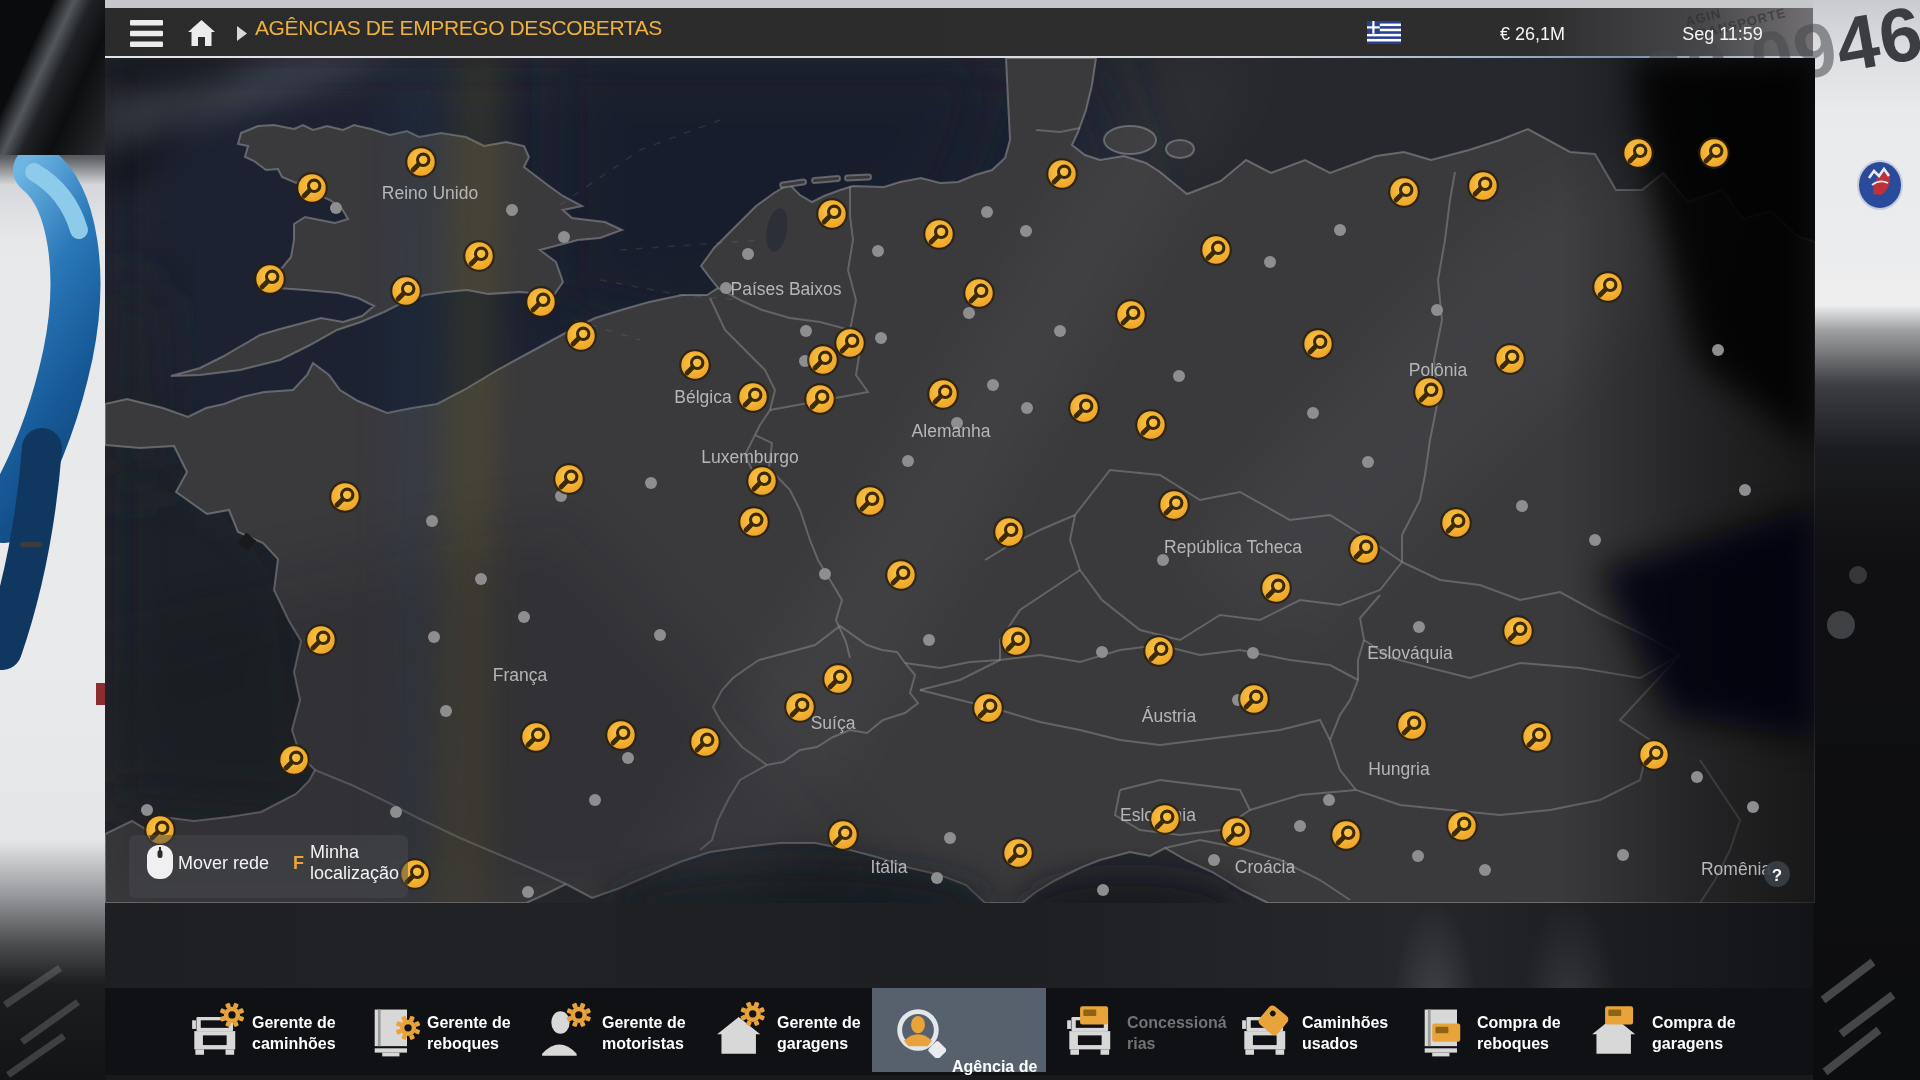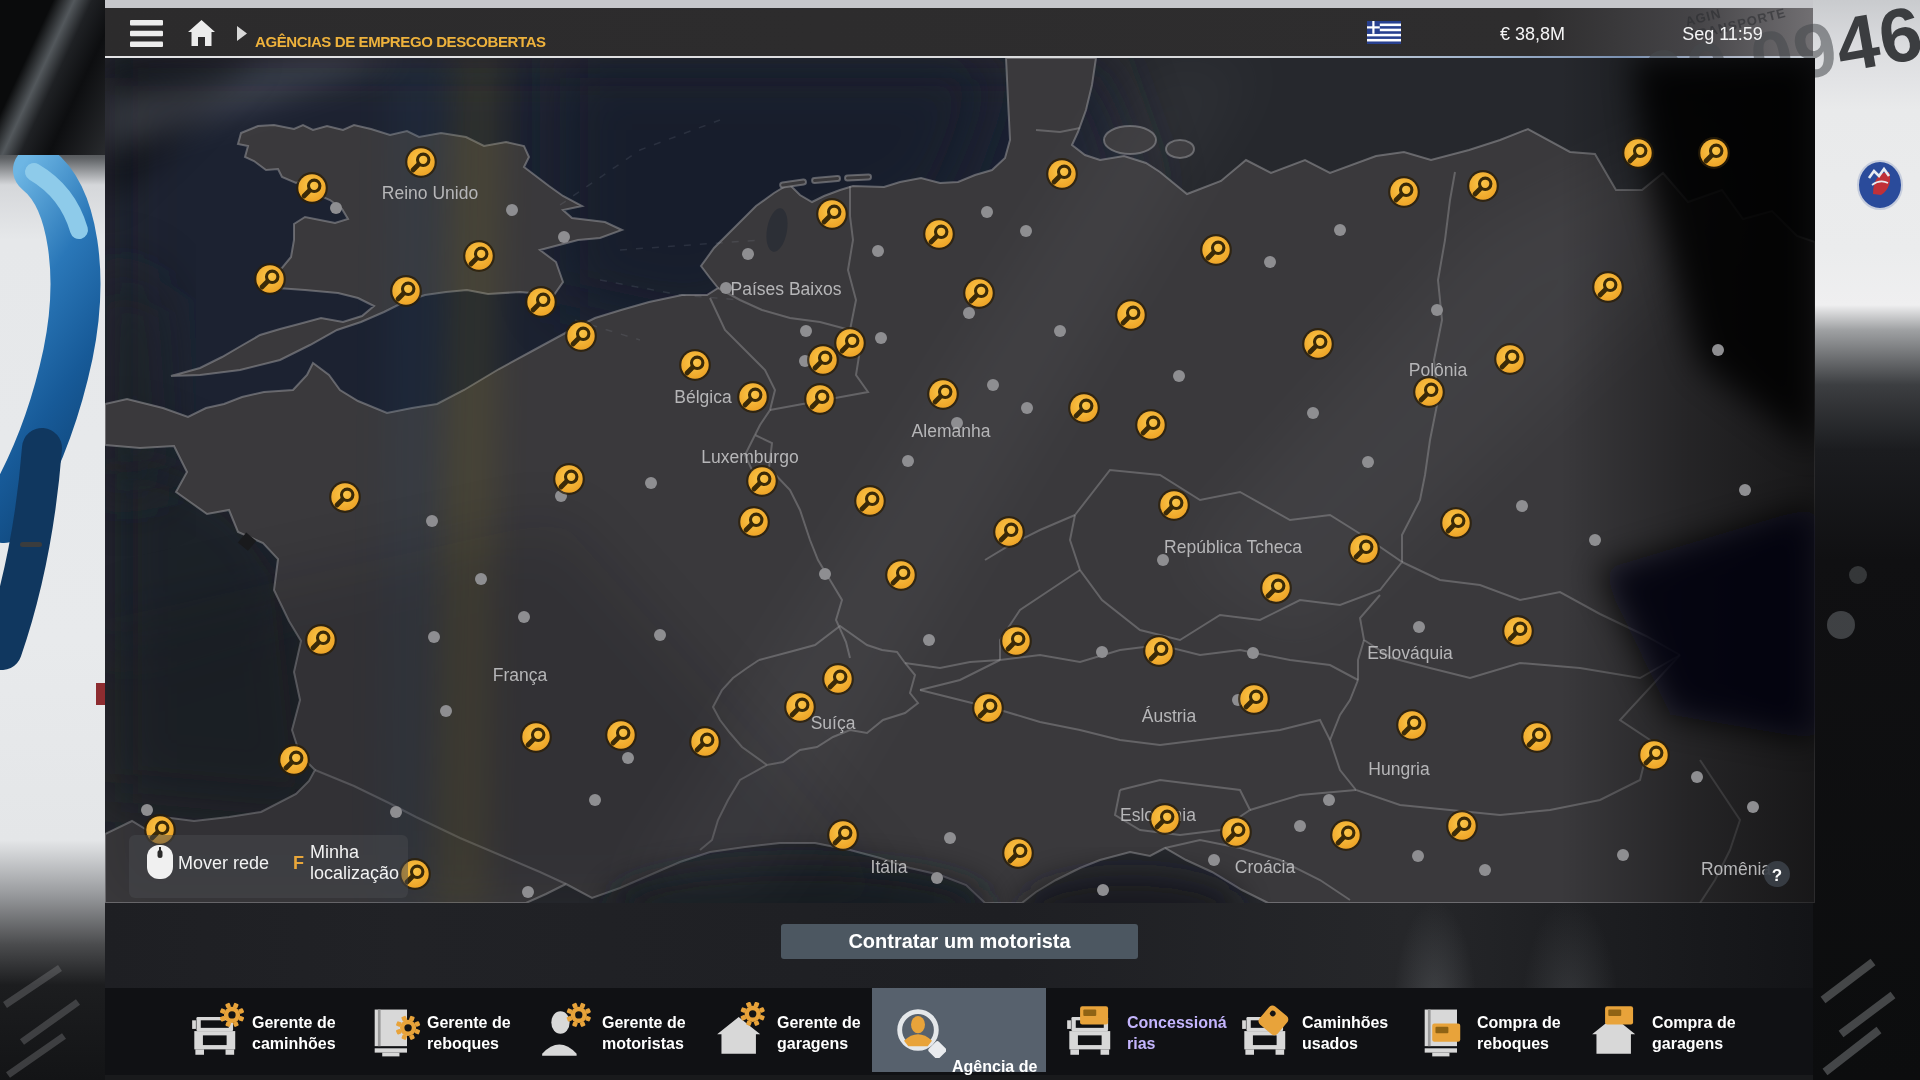--- a/index.html
+++ b/index.html
@@ -13,21 +13,21 @@
   #bg-right{left:1813px;top:0;width:107px;height:1080px;background:linear-gradient(180deg,#c9cbce 0px,#dcdde0 50px,#e9eaeb 110px,#ebeced 250px,#efeff0 305px,#9fa1a3 330px,#3c3e41 385px,#1b1c1f 450px,#101012 560px,#0c0d0e 1080px);overflow:hidden;}
   #digits{left:1652px;top:36px;font-size:76px;font-weight:bold;transform:rotate(-10deg);transform-origin:0 100%;letter-spacing:1px;white-space:nowrap;}
   #digits .dim{color:rgba(70,72,76,0.55);}
   #digits .sol{color:#3b3d40;}
   #minitxt{left:1686px;top:2px;font-size:13px;font-weight:bold;color:rgba(40,42,45,0.55);transform:rotate(-14deg);line-height:15px;letter-spacing:1px;}
   #topbar{left:105px;top:8px;width:1708px;height:48px;background:linear-gradient(90deg,#2c2b2c 0px,#2e2d2e 1430px,#454447 1590px,#716f72 1708px);}
   #divider{left:105px;top:56px;width:1708px;height:3px;background:linear-gradient(90deg,#e4e4e6 0px,#d8d9db 1150px,#9fb3cc 1380px,#7a90b0 1520px,#aab3c4 1620px,#cdd3da 1708px);}
   #burger{left:130px;top:20px;width:33px;height:27px;}
   #homeic{left:188px;top:20px;width:27px;height:26px;}
   #crumb-arrow{left:237px;top:26px;width:10px;height:15px;}
-  #title{left:255px;top:33px;font-size:15px;font-weight:bold;color:#eeb23c;letter-spacing:-0.4px;}
+  #title{left:255px;top:16px;font-size:21px;font-weight:normal;color:#eeb23c;letter-spacing:-0.4px;}
   #flag{left:1367px;top:21px;width:34px;height:23px;}
   #money{left:1440px;top:24px;width:185px;text-align:center;font-size:18px;color:#f4f4f5;}
   #clock{left:1640px;top:24px;width:165px;text-align:center;font-size:18px;color:#f4f4f5;}
   #subtitle{left:105px;top:80px;width:1710px;text-align:center;font-size:20px;color:#eead3c;z-index:6;}
   #map{left:105px;top:58px;width:1710px;height:845px;}
   .land{fill:#3a393c;stroke:#97979a;stroke-width:2;stroke-opacity:0.55;}
   .bord{stroke:#8d8d90;stroke-width:2;stroke-opacity:0.5;}
   .clbl{fill:#b6b6b8;font-size:17.5px;font-family:"Liberation Sans",sans-serif;text-anchor:middle;}
   #footband{left:105px;top:903px;width:1708px;height:85px;background:radial-gradient(ellipse 60px 160px at 1330px 110px, rgba(120,124,128,0.35) 0%, rgba(120,124,128,0) 70%),radial-gradient(ellipse 70px 170px at 1465px 115px, rgba(110,114,118,0.3) 0%, rgba(110,114,118,0) 70%),linear-gradient(90deg,#1e1f23 0px,#212226 300px,#1e1f23 900px,#26272a 1300px,#1a1b1e 1550px,#131417 1708px);}
   #hirebtn{left:781px;top:924px;width:357px;height:35px;background:#4c5761;border-radius:3px;color:#ffffff;font-size:20px;font-weight:bold;text-align:center;line-height:35px;}
@@ -102,21 +102,21 @@
     <rect width="34" height="23" fill="#ffffff"></rect>
     <rect y="0" width="34" height="2.56" fill="#28408f"></rect>
       <rect y="5.12" width="34" height="2.56" fill="#28408f"></rect>
     <rect y="10.24" width="34" height="2.56" fill="#28408f"></rect>
       <rect y="15.36" width="34" height="2.56" fill="#28408f"></rect>
     <rect y="20.48" width="34" height="2.56" fill="#28408f"></rect>
     <rect x="0" y="0" width="12.8" height="12.8" fill="#28408f"></rect>
     <rect x="5.3" y="0" width="2.2" height="12.8" fill="#ffffff"></rect>
     <rect x="0" y="5.3" width="12.8" height="2.2" fill="#ffffff"></rect>
   </svg>
-  <div class="abs" id="money">€ 38,8M</div>
+  <div class="abs" id="money">€ 26,1M</div>
   <div class="abs" id="clock">Seg 11:59</div>
 
   <svg class="abs" id="map" viewBox="105 58 1710 845">
       <defs>
       <radialGradient id="mg" cx="45%" cy="40%" r="65%">
           <stop offset="0%" stop-color="#fbc649"></stop>
           <stop offset="100%" stop-color="#eda224"></stop>
         </radialGradient>
       <g id="mk">
           <circle r="14.6" fill="none" stroke="rgba(44,31,8,0.78)" stroke-width="2.6"></circle>
@@ -329,21 +329,20 @@
       <use href="#mk" x="621" y="735"></use>
       <use href="#mk" x="705" y="742"></use>
       <use href="#mk" x="800" y="707"></use>
       <use href="#mk" x="838" y="679"></use>
       <use href="#mk" x="843" y="835"></use>
       <circle cx="1777" cy="874" r="13" fill="#3a3f46" opacity="0.92"></circle>
       <text x="1777" y="881" text-anchor="middle" font-size="17" font-weight="bold" fill="#ffffff">?</text>
   </svg>
 
   <div class="abs" id="footband"></div>
-  <div class="abs" id="hirebtn">Contratar um motorista</div>
 
   <div class="abs" id="ctrlbox"></div>
   <svg class="abs" id="mouseic" viewBox="0 0 26 34">
     <rect x="0" y="0" width="26" height="34" rx="12" fill="#f0f0f0"></rect>
     <line x1="13" y1="2" x2="13" y2="12" stroke="#2a2a2a" stroke-width="2"></line>
     <rect x="10.5" y="5" width="5" height="8" rx="2.5" fill="#2a2a2a"></rect>
   </svg>
   <div class="abs" id="movertxt">Mover rede</div>
   <div class="abs" id="fkey">F</div>
   <div class="abs" id="minhatxt">Minha<br>localização</div>
@@ -427,21 +426,21 @@
         <rect x="4" y="12" width="34" height="13" rx="1" fill="#d8d8d8"></rect>
         <rect x="8" y="15" width="26" height="7" fill="#101114"></rect>
         <rect x="2" y="25" width="38" height="17" fill="#d8d8d8"></rect>
         <rect x="10" y="29" width="22" height="9" fill="#101114"></rect>
         <rect x="0" y="15" width="3.5" height="8" fill="#d8d8d8"></rect>
         <rect x="3" y="42" width="8" height="5" fill="#d8d8d8"></rect>
         <rect x="31" y="42" width="8" height="5" fill="#d8d8d8"></rect>
         <rect x="12" y="2" width="26" height="17" rx="2" fill="#e8a33a"></rect>
         <rect x="15" y="5" width="12" height="6" rx="1" fill="#8f6314"></rect>
       </svg></div>
-    <div class="abs" style="left:1127px;top:1012px;font-size:16px;font-weight:bold;line-height:21px;color:#c4b5fd;">Concessioná<br>rias</div>
+    <div class="abs" style="left:1127px;top:1012px;font-size:16px;font-weight:bold;line-height:21px;color:#737373;">Concessioná<br>rias</div>
   <div class="abs" style="left:1240px;top:1002px;width:56px;height:56px;"><svg width="56" height="56" viewBox="-2 -2 52 52">
         <rect x="4" y="12" width="34" height="13" rx="1" fill="#d8d8d8"></rect>
         <rect x="8" y="15" width="26" height="7" fill="#101114"></rect>
         <rect x="2" y="25" width="38" height="17" fill="#d8d8d8"></rect>
         <rect x="10" y="29" width="22" height="9" fill="#101114"></rect>
         <rect x="0" y="15" width="3.5" height="8" fill="#d8d8d8"></rect>
         <rect x="3" y="42" width="8" height="5" fill="#d8d8d8"></rect>
         <rect x="31" y="42" width="8" height="5" fill="#d8d8d8"></rect>
         <g transform="rotate(40 29 15)">
           <rect x="18" y="4" width="22" height="22" rx="4" fill="#e8a33a"></rect>

